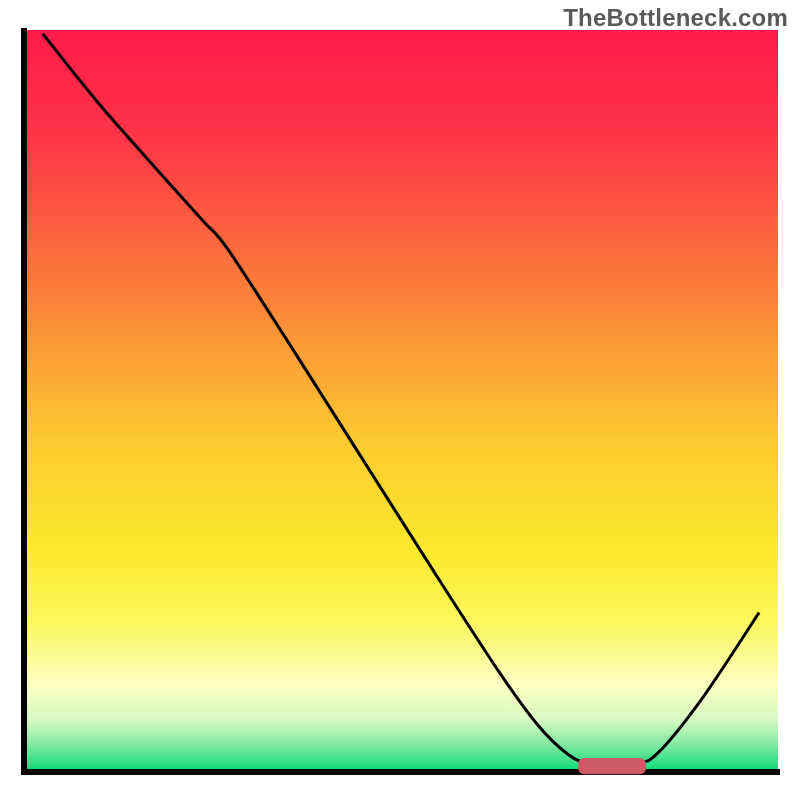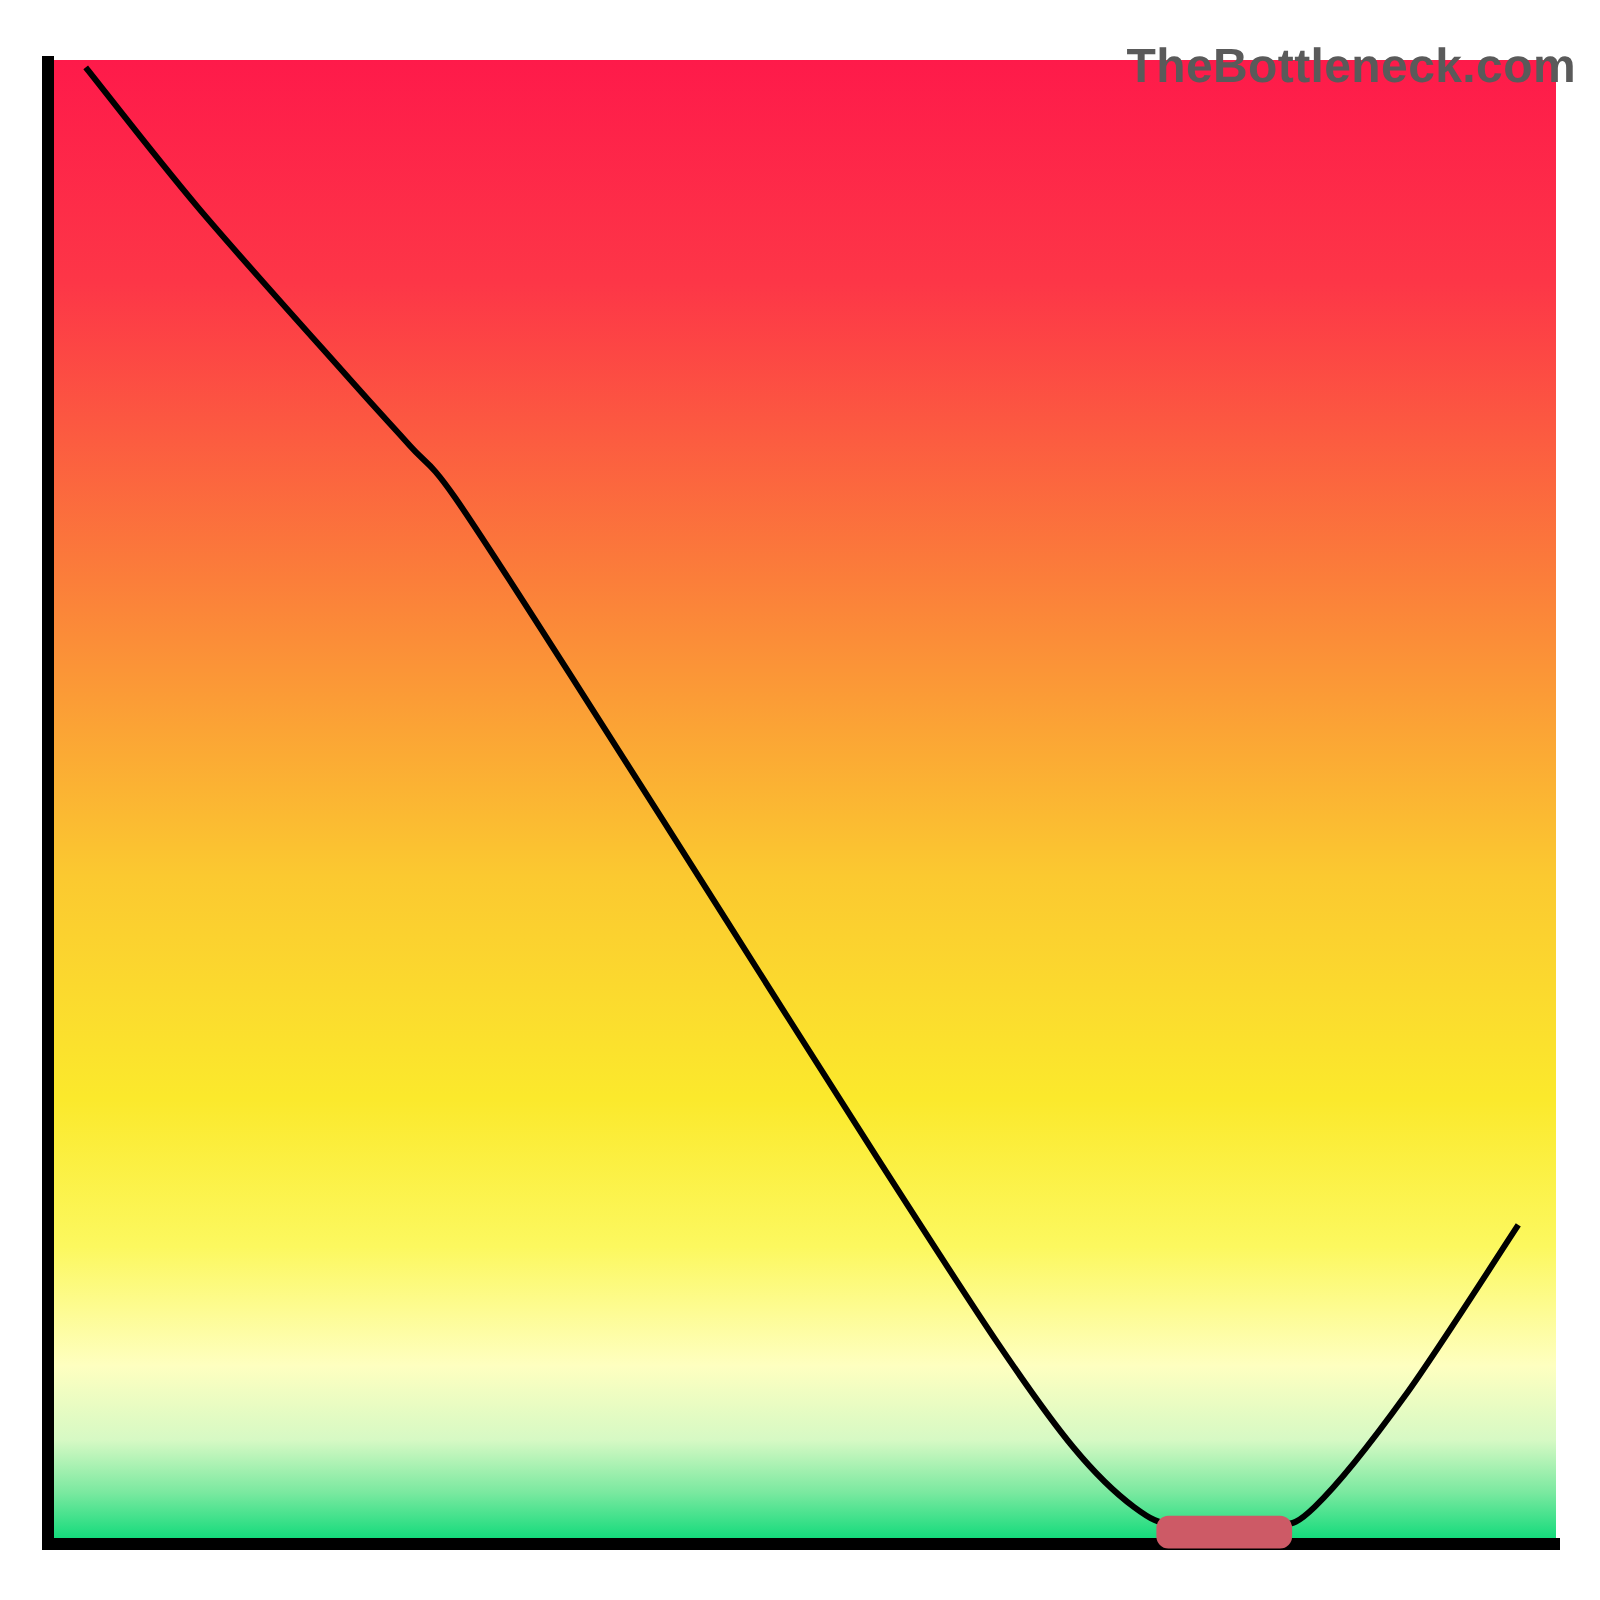--- a/index.html
+++ b/index.html
@@ -18,21 +18,20 @@
   }
   .watermark {
     position: absolute;
     top: 4px;
     right: 12px;
     font-size: 24px;
     font-weight: 600;
     color: #5a5a5a;
     letter-spacing: 0.2px;
     z-index: 10;
-    margin-top: 16px;
   }
   svg {
     display: block;
   }
 </style>
 </head>
 <body>
 
 <div class="chart-wrap">
   <div class="watermark">TheBottleneck.com</div>

